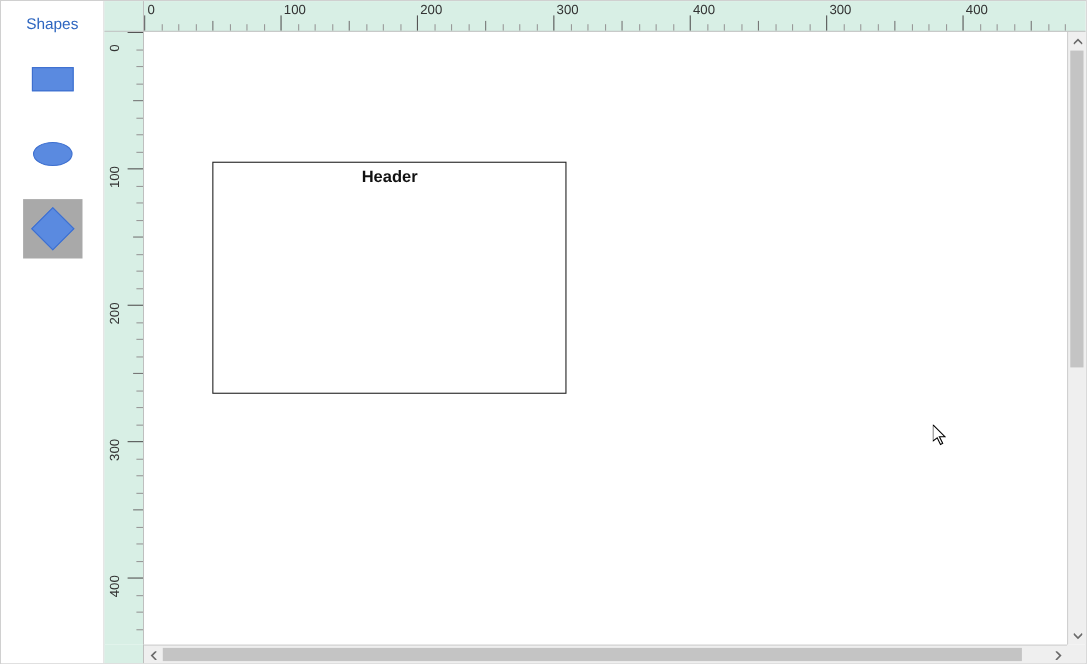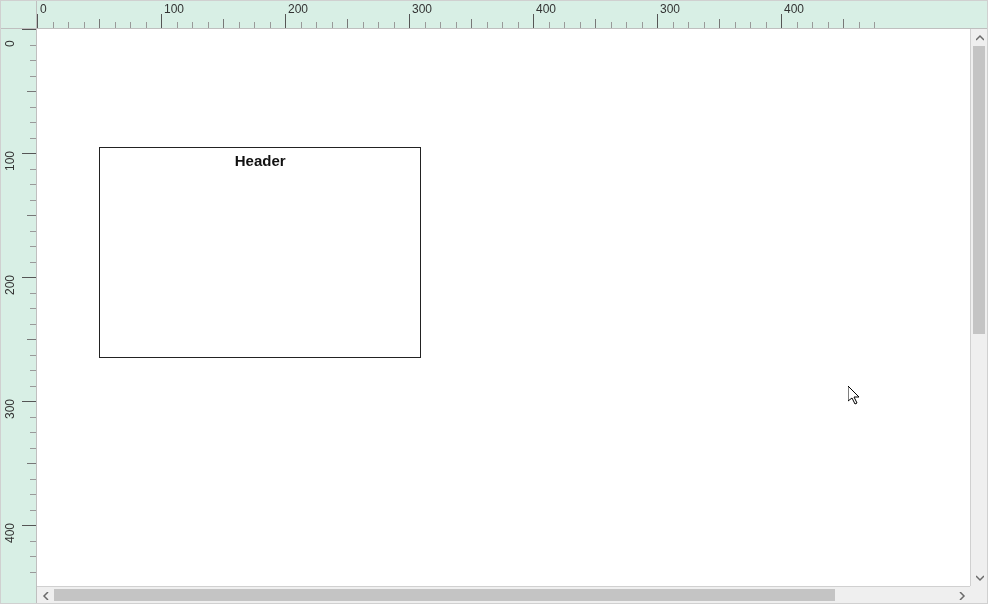--- a/index.html
+++ b/index.html
@@ -159,20 +159,32 @@
     .cursor-arrow {
       position:absolute;
       width:16px; height:20px;
       pointer-events:none;
     }
   </style>
 </head>
 <body>
 
 <div class="root">
+  <div class="sidebar">
+    <div class="sidebar-title">Shapes</div>
+    <div class="shape-swatch">
+      <div class="shape-rect-glyph"></div>
+    </div>
+    <div class="shape-swatch">
+      <div class="shape-ellipse-glyph"></div>
+    </div>
+    <div class="shape-swatch selected">
+      <div class="shape-diamond-glyph"></div>
+    </div>
+  </div>
 
   <div class="main">
     <div class="corner-box"></div>
     <div class="ruler-h" id="ruler-h">
         <div class="tick-major-h" style="left: 0px;"></div>
         <div class="tick-minor-h" style="left: 15.5px;"></div>
         <div class="tick-minor-h" style="left: 31px;"></div>
         <div class="tick-minor-h" style="left: 46.5px;"></div>
         <div class="tick-medium-h" style="left: 62px;"></div>
         <div class="tick-minor-h" style="left: 77.5px;"></div>

